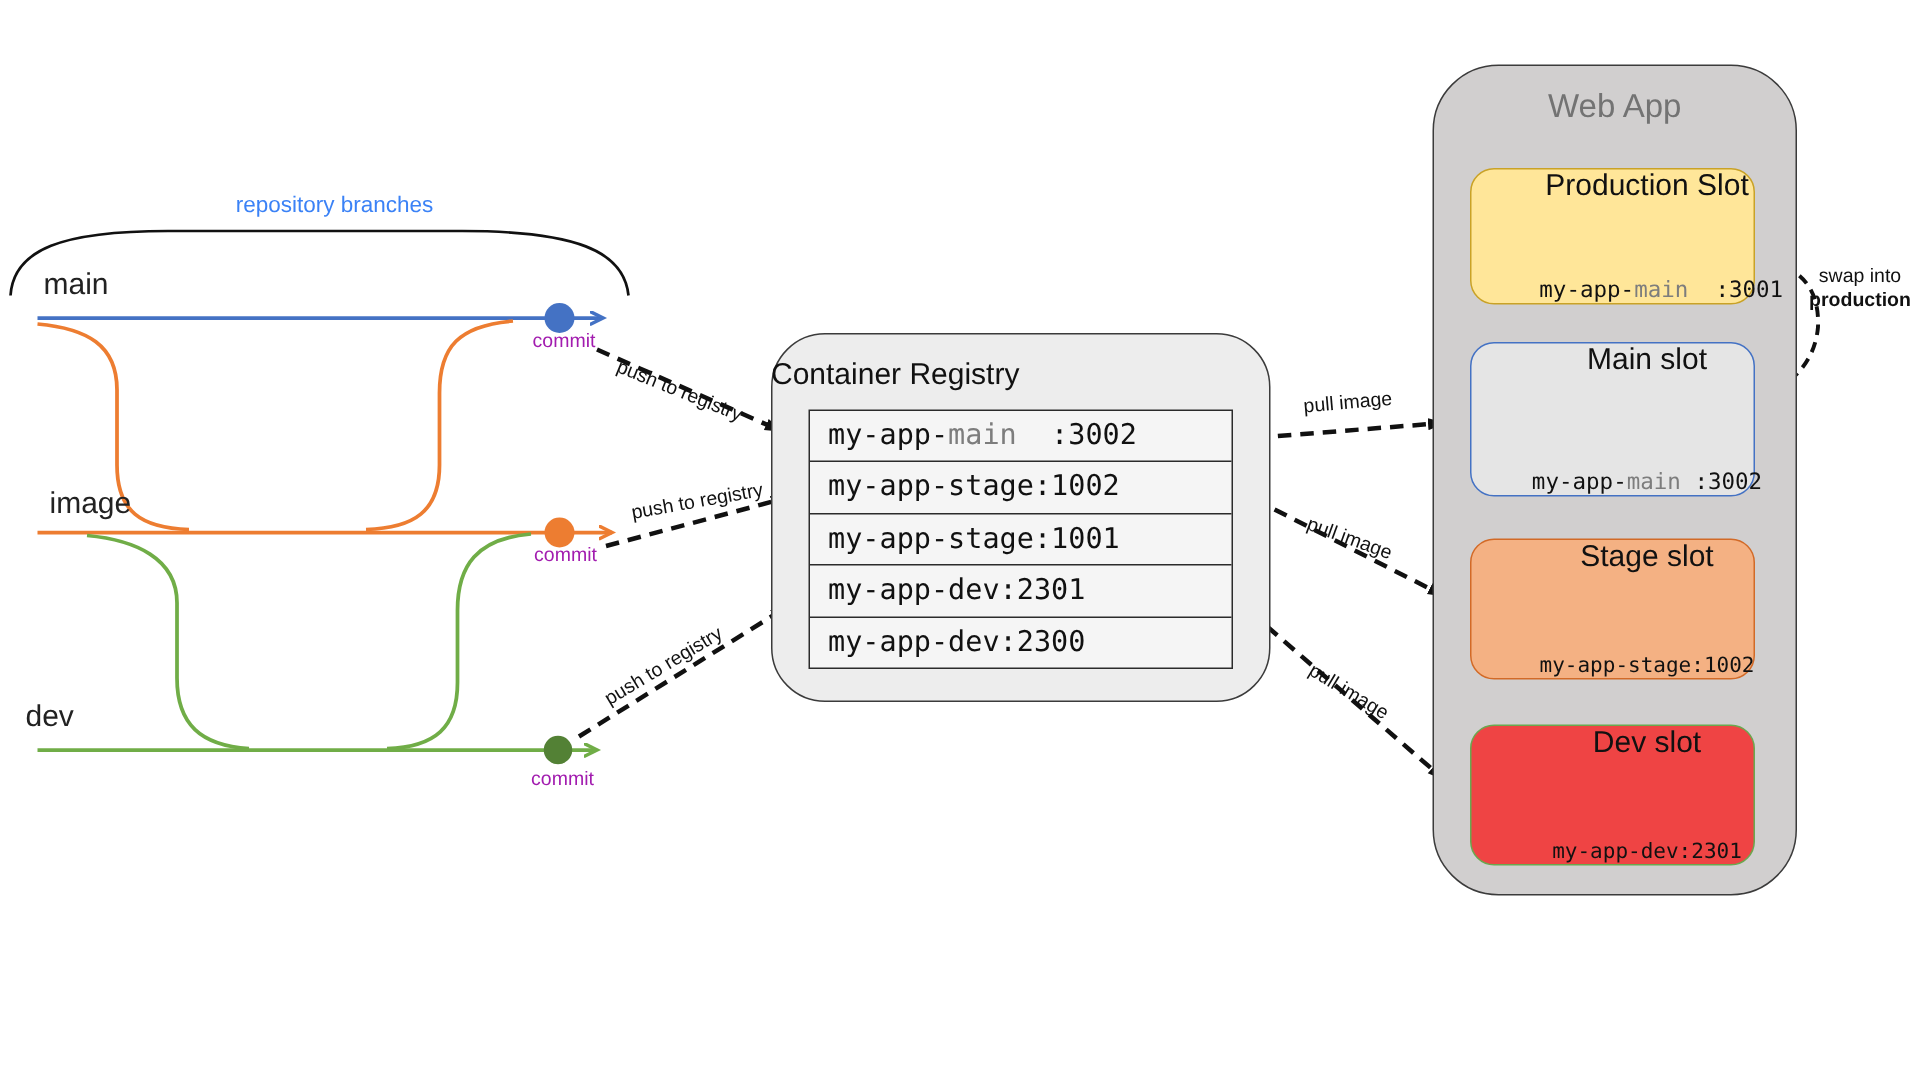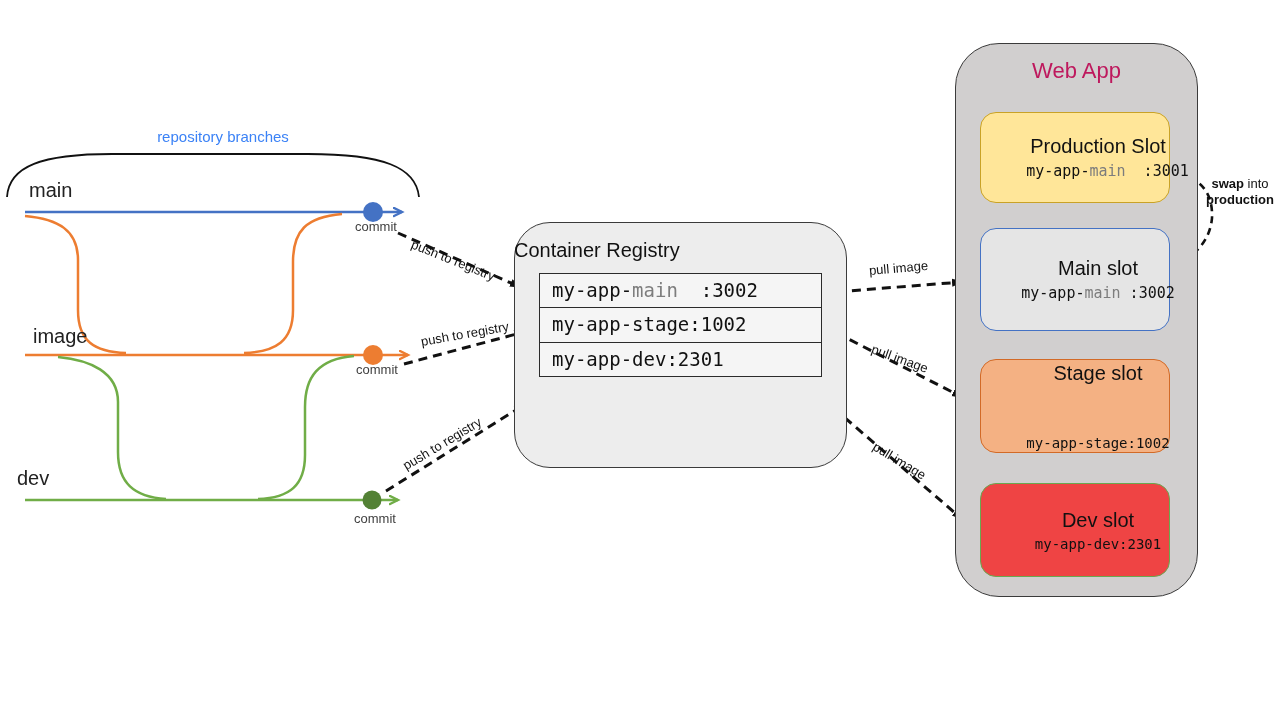--- a/index.html
+++ b/index.html
@@ -9,54 +9,54 @@
   }
   .abs{position:absolute;}
   svg.layer{position:absolute;left:0;top:0;width:1280px;height:720px;}
 
   
   .bracket-label{left:118px;top:128px;width:210px;text-align:center;font-size:15px;color:#3b82f6;}
   .branch-name{font-size:20px;color:#222;}
   .branch-main{left:29px;top:179px;}
   .branch-stage{left:33px;top:325px;}
   .branch-dev{left:17px;top:467px;}
-  .commit-lbl{font-size:13px;width:56px;text-align:center;color:#404040;}
+  .commit-lbl{font-size:13px;width:56px;text-align:center;color:#a21caf;}
   .commit-main{left:348px;top:219px;}
   .commit-stage{left:349px;top:362px;}
   .commit-dev{left:347px;top:511px;}
 
   
   .arrow-lbl{font-size:13px;white-space:nowrap;transform-origin:left center;color:#111;}
   .push1{left:412px;top:236px;transform:rotate(22deg);}
   .push2{left:421px;top:334px;transform:rotate(-10deg);}
   .push3{left:404px;top:459px;transform:rotate(-31deg);}
   .pull1{left:869px;top:263px;transform:rotate(-5deg);}
   .pull2{left:872px;top:341px;transform:rotate(20deg);}
   .pull3{left:874px;top:438px;transform:rotate(31deg);}
   .swap-lbl{left:1199px;top:176px;width:82px;text-align:center;font-size:13px;line-height:16px;color:#111;}
-  .swap-lbl b{font-weight:bold;}
+  .swap-lbl b{font-weight:normal;}
 
   
   .registry-box{left:514px;top:222px;width:333px;height:246px;background:#ededed;
     border:1.6px solid #3b3b3b;border-radius:36px;box-sizing:border-box;}
   .registry-title{left:514px;top:239px;width:333px;text-align:left;font-size:20px;color:#111;}
   .registry-table{left:539px;top:273px;width:283px;background:#f5f5f5;
     border:1.6px solid #2b2b2b;box-sizing:border-box;}
   .registry-row{height:33.4px;line-height:33.4px;padding-left:12px;
     font-family:"DejaVu Sans Mono", monospace;font-size:19px;color:#111;
     border-bottom:1.6px solid #2b2b2b;white-space:pre;}
   .registry-row:last-child{border-bottom:none;}
   .mono-dim{color:#7d7d7d;}
 
   
   .webapp-box{left:955px;top:43px;width:243px;height:554px;background:#d1cfcf;
     border:1.6px solid #3b3b3b;border-radius:44px;box-sizing:border-box;}
-  .webapp-title{left:955px;top:58px;width:243px;text-align:center;font-size:22px;color:#be185d;}
+  .webapp-title{left:955px;top:58px;width:243px;text-align:center;font-size:22px;color:#737373;}
   .slot{left:980px;width:190px;border-radius:16px;box-sizing:border-box;
-    display:flex;flex-direction:column;align-items:center;justify-content:center;padding-left:46px;}
+    display:flex;flex-direction:column;align-items:center;justify-content:space-between;padding-left:46px;}
   .slot-title{font-size:20px;color:#111;}
   .slot-image{font-family:"DejaVu Sans Mono", monospace;font-size:14px;margin-top:4px;
     white-space:pre;color:#111;}
   .slot-prod{top:112px;height:91px;background:#ffe699;border:1.6px solid #c9a227;}
   .slot-prod .slot-image{font-size:15px;margin-left:19px;}
   .slot-main{top:228px;height:103px;background:#e5e5e5;border:1.6px solid #4472c4;}
   .slot-main .slot-image{font-size:15px;}
   .slot-stage{top:359px;height:94px;background:#f4b183;border:1.6px solid #d26a27;gap:46px;}
   .slot-dev{top:483px;height:94px;background:#ef4444;border:1.6px solid #6aa84f;}
 </style>
@@ -123,21 +123,23 @@
 <div class="abs swap-lbl">
   <span style="display:block;"><b>swap</b><span> into</span></span>
   <span style="display:block;font-weight:bold;">production</span>
 </div>
 
 <div class="abs registry-box"></div>
 <div class="abs registry-title">Container Registry</div>
 <div class="abs registry-table">
   <div class="registry-row"><span>my-app-</span><span class="mono-dim">main</span><span>  :3002</span></div>
   <div class="registry-row">my-app-stage:1002</div>
+  <div class="registry-row">my-app-stage:1001</div>
   <div class="registry-row">my-app-dev:2301</div>
+  <div class="registry-row">my-app-dev:2300</div>
 </div>
 
 <div class="abs webapp-box"></div>
 <div class="abs webapp-title">Web App</div>
 
 <div class="abs slot slot-prod">
   <div class="slot-title">Production Slot</div>
   <div class="slot-image"><span>my-app-</span><span class="mono-dim">main</span><span>  :3001</span></div>
 </div>
 

